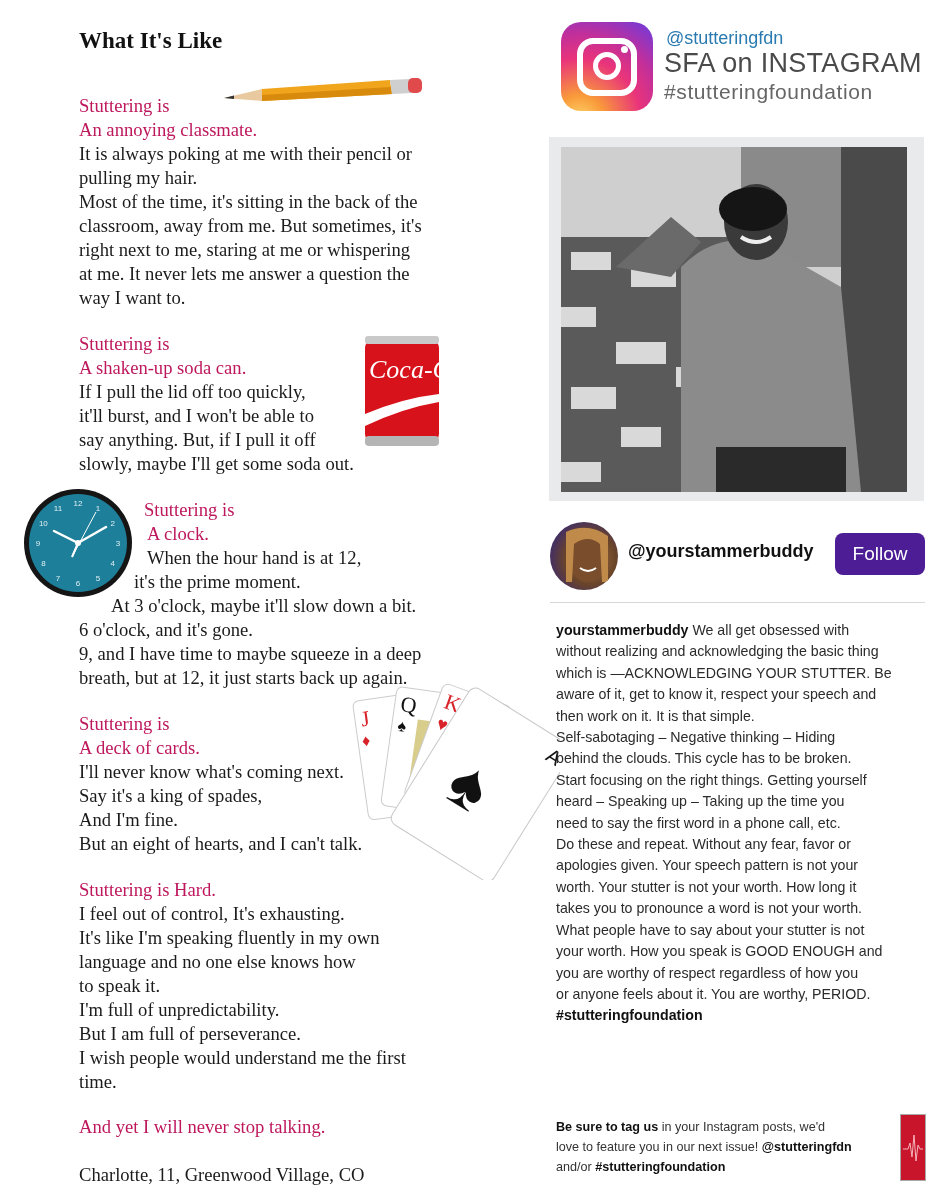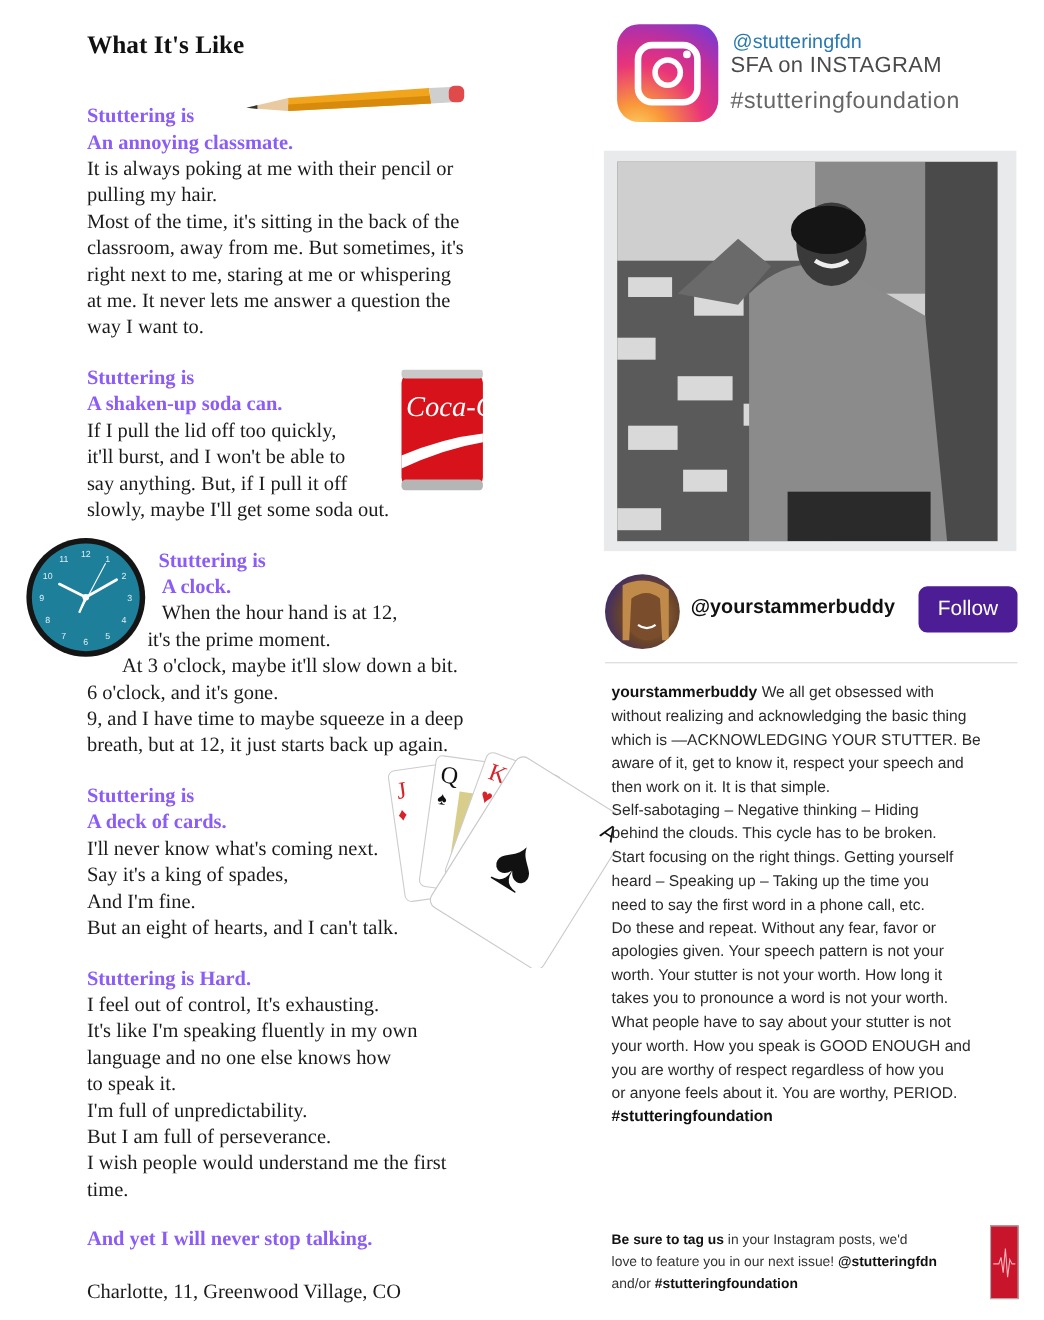--- a/index.html
+++ b/index.html
@@ -1,36 +1,36 @@
 <!DOCTYPE html>
 <html><head>
 <meta charset="utf-8">
 <style>
   html, body { margin: 0; padding: 0; background: #ffffff; }
   body { width: 949px; height: 1200px; position: relative; overflow: hidden; }
   .sans { font-family: "Liberation Sans", "DejaVu Sans", sans-serif; }
   .title { position: absolute; left: 79px; top: 28px; font-family: "Liberation Serif", "DejaVu Serif", serif; font-weight: bold; font-size: 23px; color: #111; white-space: nowrap; }
   .stanza { position: absolute; font-family: "Liberation Serif", "DejaVu Serif", serif; font-size: 18.6px; line-height: 24px; color: #1b1b1b; white-space: nowrap; }
-  .stanza .b { font-weight: bold; color: #8b5cf6; }
+  .stanza .b { font-weight: normal; color: #be185d; }
   .stanza div { height: 24px; }
 
   
   .pencil { position: absolute; left: 222px; top: 74px; width: 205px; height: 34px; }
   .can { position: absolute; left: 363px; top: 336px; width: 78px; height: 110px; }
   .clock { position: absolute; left: 22px; top: 487px; width: 112px; height: 112px; }
   .cards { position: absolute; left: 340px; top: 680px; width: 220px; height: 200px; }
 
   
   .ig-logo { position: absolute; left: 561px; top: 22px; width: 92px; height: 89px; border-radius: 20px;
     background: radial-gradient(circle at 20% 110%, #fdd76b 0%, #f99a3a 20%, #e9347a 50%, #c22f9a 70%, #6a3be0 100%); }
   .ig-logo .ring { position: absolute; left: 13px; top: 13px; width: 60px; height: 58px; border: 6px solid #fff; border-radius: 16px; box-sizing: border-box; left: 16px; top: 16px; }
   .ig-logo .lens { position: absolute; left: 32px; top: 30px; width: 28px; height: 28px; border: 5px solid #fff; border-radius: 50%; box-sizing: border-box; }
   .ig-logo .dot { position: absolute; left: 60px; top: 24px; width: 7px; height: 7px; background: #fff; border-radius: 50%; }
   .ig-handle { position: absolute; left: 666px; top: 28px; font-size: 18px; color: #2a7ab0; }
-  .ig-title { position: absolute; left: 664px; top: 48px; font-size: 20px; color: #4a4a4a; letter-spacing: 0.3px; }
+  .ig-title { position: absolute; left: 664px; top: 48px; font-size: 27px; color: #4a4a4a; letter-spacing: 0.3px; }
   .ig-hash { position: absolute; left: 664px; top: 80px; font-size: 21px; color: #666; letter-spacing: 0.6px; }
 
   .photo-frame { position: absolute; left: 549px; top: 137px; width: 375px; height: 364px; background: #e9eaec; }
   .photo { position: absolute; left: 561px; top: 147px; width: 346px; height: 345px; background: #777; overflow: hidden; }
   .photo svg { display: block; }
 
   .avatar { position: absolute; left: 550px; top: 522px; width: 68px; height: 68px; border-radius: 50%; overflow: hidden;
     background: radial-gradient(circle at 60% 55%, #a0744a 0%, #6b4528 45%, #3b2a6e 80%, #1f3fb0 100%); }
   .username { position: absolute; left: 628px; top: 541px; font-size: 18px; font-weight: bold; color: #111; }
   .follow-btn { position: absolute; left: 835px; top: 533px; width: 90px; height: 42px; border-radius: 8px; background: #4c1d95; color: #fff; font-size: 19px; border: none; display: flex; align-items: center; justify-content: center; }

